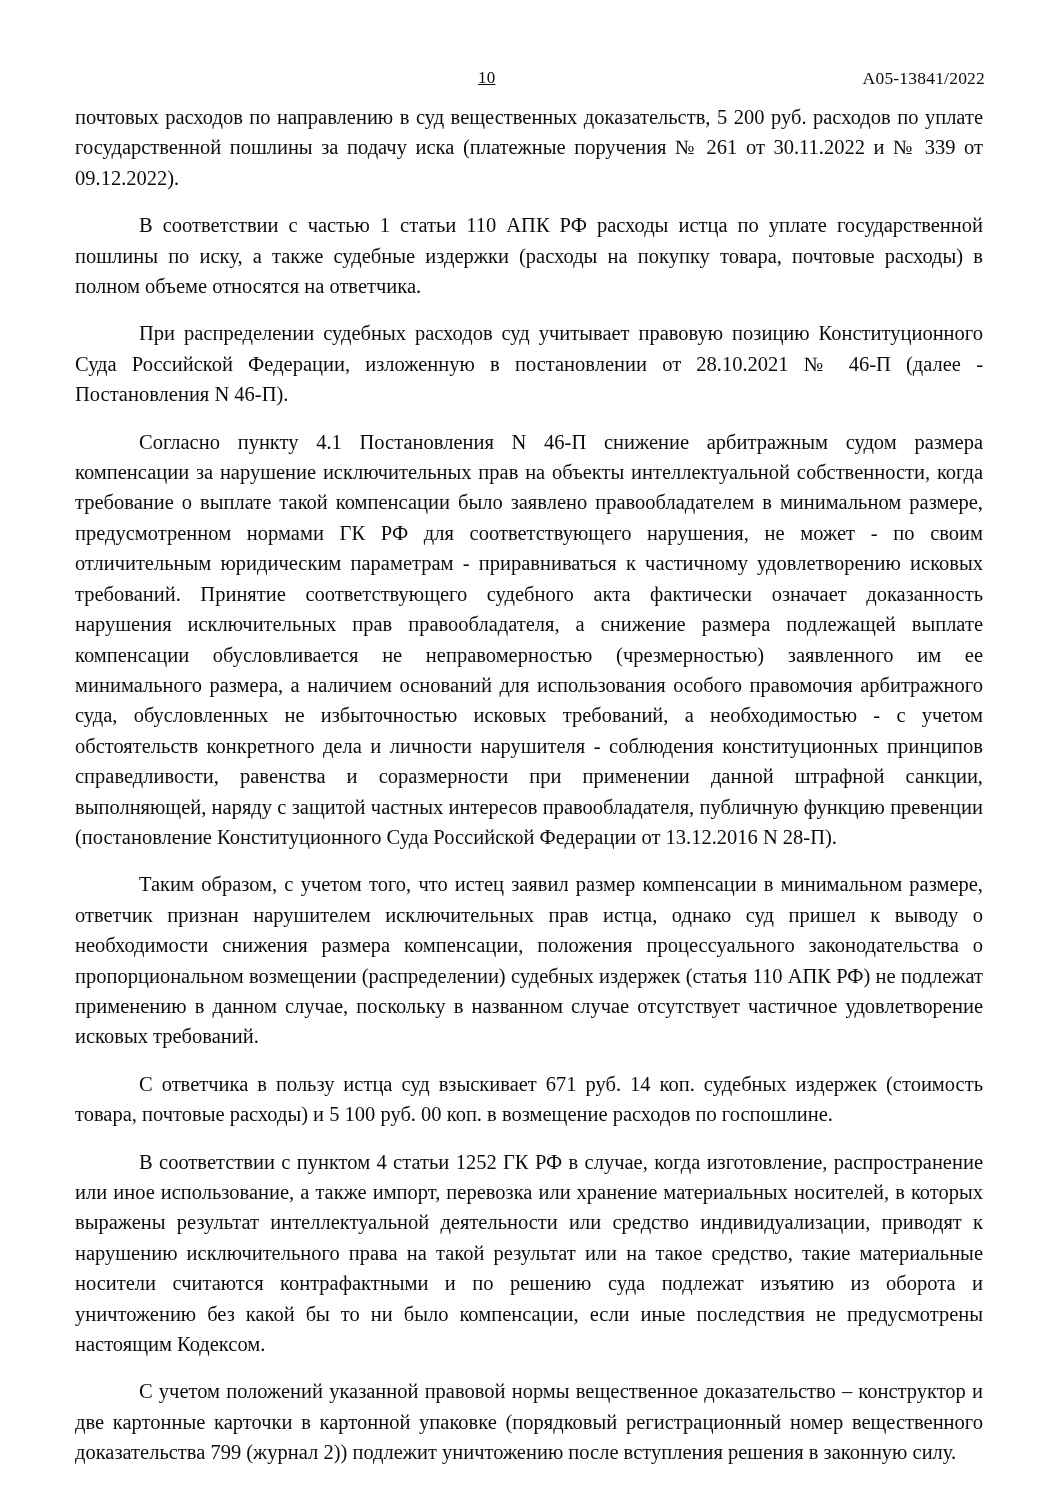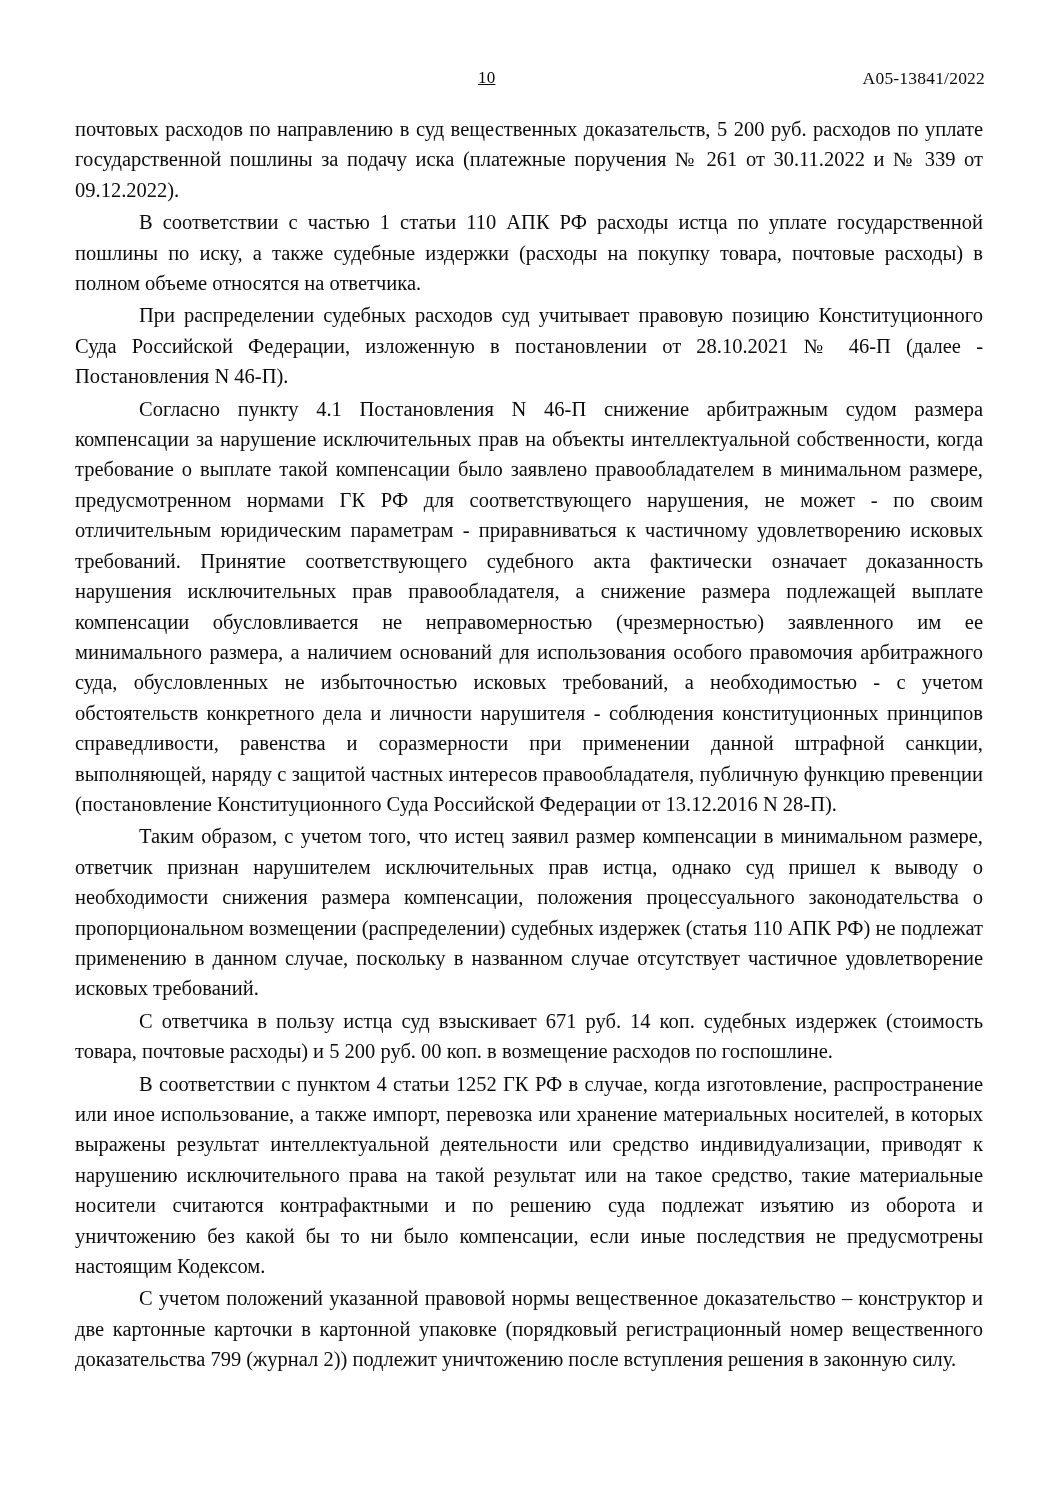--- a/index.html
+++ b/index.html
@@ -36,53 +36,53 @@
   }
   .header .case-number {
     position: absolute;
     right: 0;
     font-size: 17.5px;
     letter-spacing: 0.2px;
     margin-left: 6px;
   }
   .body-text {
     position: absolute;
-    top: 114px;
+    top: 102px;
     left: 75px;
     width: 908px;
     font-size: 20.5px;
     line-height: 30.4px;
     text-align: justify;
     text-justify: inter-word;
   }
   .body-text p {
     margin: 0 0 0 0;
     text-indent: 0;
   }
   .body-text p.indent {
     text-indent: 64px;
   }
   .body-text p + p {
-    margin-top: 2px;
+    margin-top: 17px;
   }
 </style>
 </head>
 <body>
 
 <div class="page">
 
   <div class="header">
     <span class="page-number">10</span>
     <span class="case-number">А05-13841/2022</span>
   </div>
 
   <div class="body-text">
     <p>почтовых расходов по направлению в суд вещественных доказательств, 5 200 руб. расходов по уплате государственной пошлины за подачу иска (платежные поручения № 261 от 30.11.2022 и № 339 от 09.12.2022).</p>
     <p class="indent">В соответствии с частью 1 статьи 110 АПК РФ расходы истца по уплате государственной пошлины по иску, а также судебные издержки (расходы на покупку товара, почтовые расходы) в полном объеме относятся на ответчика.</p>
     <p class="indent">При распределении судебных расходов суд учитывает правовую позицию Конституционного Суда Российской Федерации, изложенную в постановлении от 28.10.2021 № 46-П (далее - Постановления N 46-П).</p>
     <p class="indent">Согласно пункту 4.1 Постановления N 46-П снижение арбитражным судом размера компенсации за нарушение исключительных прав на объекты интеллектуальной собственности, когда требование о выплате такой компенсации было заявлено правообладателем в минимальном размере, предусмотренном нормами ГК РФ для соответствующего нарушения, не может - по своим отличительным юридическим параметрам - приравниваться к частичному удовлетворению исковых требований. Принятие соответствующего судебного акта фактически означает доказанность нарушения исключительных прав правообладателя, а снижение размера подлежащей выплате компенсации обусловливается не неправомерностью (чрезмерностью) заявленного им ее минимального размера, а наличием оснований для использования особого правомочия арбитражного суда, обусловленных не избыточностью исковых требований, а необходимостью - с учетом обстоятельств конкретного дела и личности нарушителя - соблюдения конституционных принципов справедливости, равенства и соразмерности при применении данной штрафной санкции, выполняющей, наряду с защитой частных интересов правообладателя, публичную функцию превенции (постановление Конституционного Суда Российской Федерации от 13.12.2016 N 28-П).</p>
     <p class="indent">Таким образом, с учетом того, что истец заявил размер компенсации в минимальном размере, ответчик признан нарушителем исключительных прав истца, однако суд пришел к выводу о необходимости снижения размера компенсации, положения процессуального законодательства о пропорциональном возмещении (распределении) судебных издержек (статья 110 АПК РФ) не подлежат применению в данном случае, поскольку в названном случае отсутствует частичное удовлетворение исковых требований.</p>
-    <p class="indent">С ответчика в пользу истца суд взыскивает 671 руб. 14 коп. судебных издержек (стоимость товара, почтовые расходы) и 5 200 руб. 00 коп. в возмещение расходов по госпошлине.</p>
+    <p class="indent">С ответчика в пользу истца суд взыскивает 671 руб. 14 коп. судебных издержек (стоимость товара, почтовые расходы) и 5 100 руб. 00 коп. в возмещение расходов по госпошлине.</p>
     <p class="indent">В соответствии с пунктом 4 статьи 1252 ГК РФ в случае, когда изготовление, распространение или иное использование, а также импорт, перевозка или хранение материальных носителей, в которых выражены результат интеллектуальной деятельности или средство индивидуализации, приводят к нарушению исключительного права на такой результат или на такое средство, такие материальные носители считаются контрафактными и по решению суда подлежат изъятию из оборота и уничтожению без какой бы то ни было компенсации, если иные последствия не предусмотрены настоящим Кодексом.</p>
     <p class="indent">С учетом положений указанной правовой нормы вещественное доказательство – конструктор и две картонные карточки в картонной упаковке (порядковый регистрационный номер вещественного доказательства 799 (журнал 2)) подлежит уничтожению после вступления решения в законную силу.</p>
   </div>
 
 </div>
 
 </body></html>

